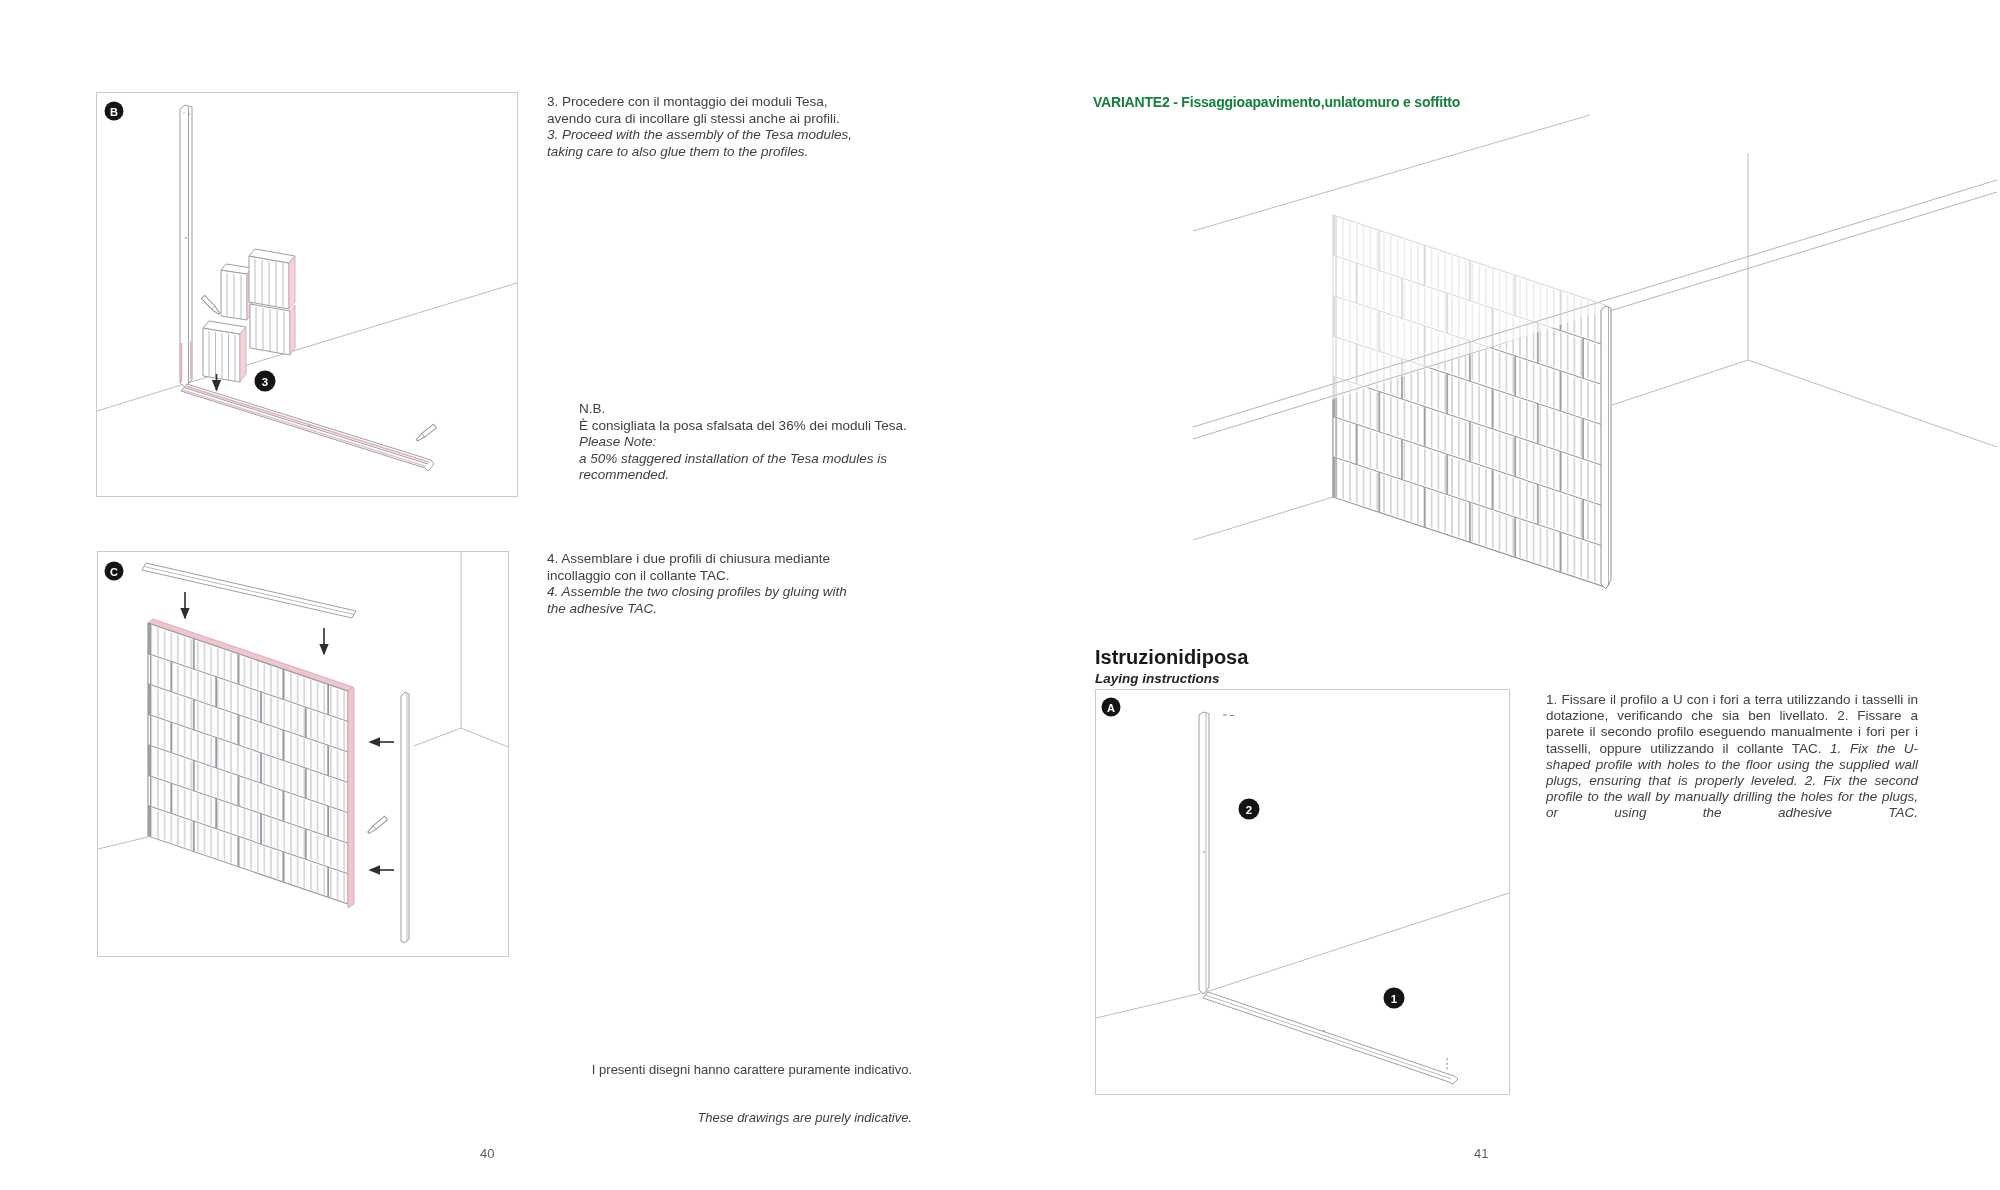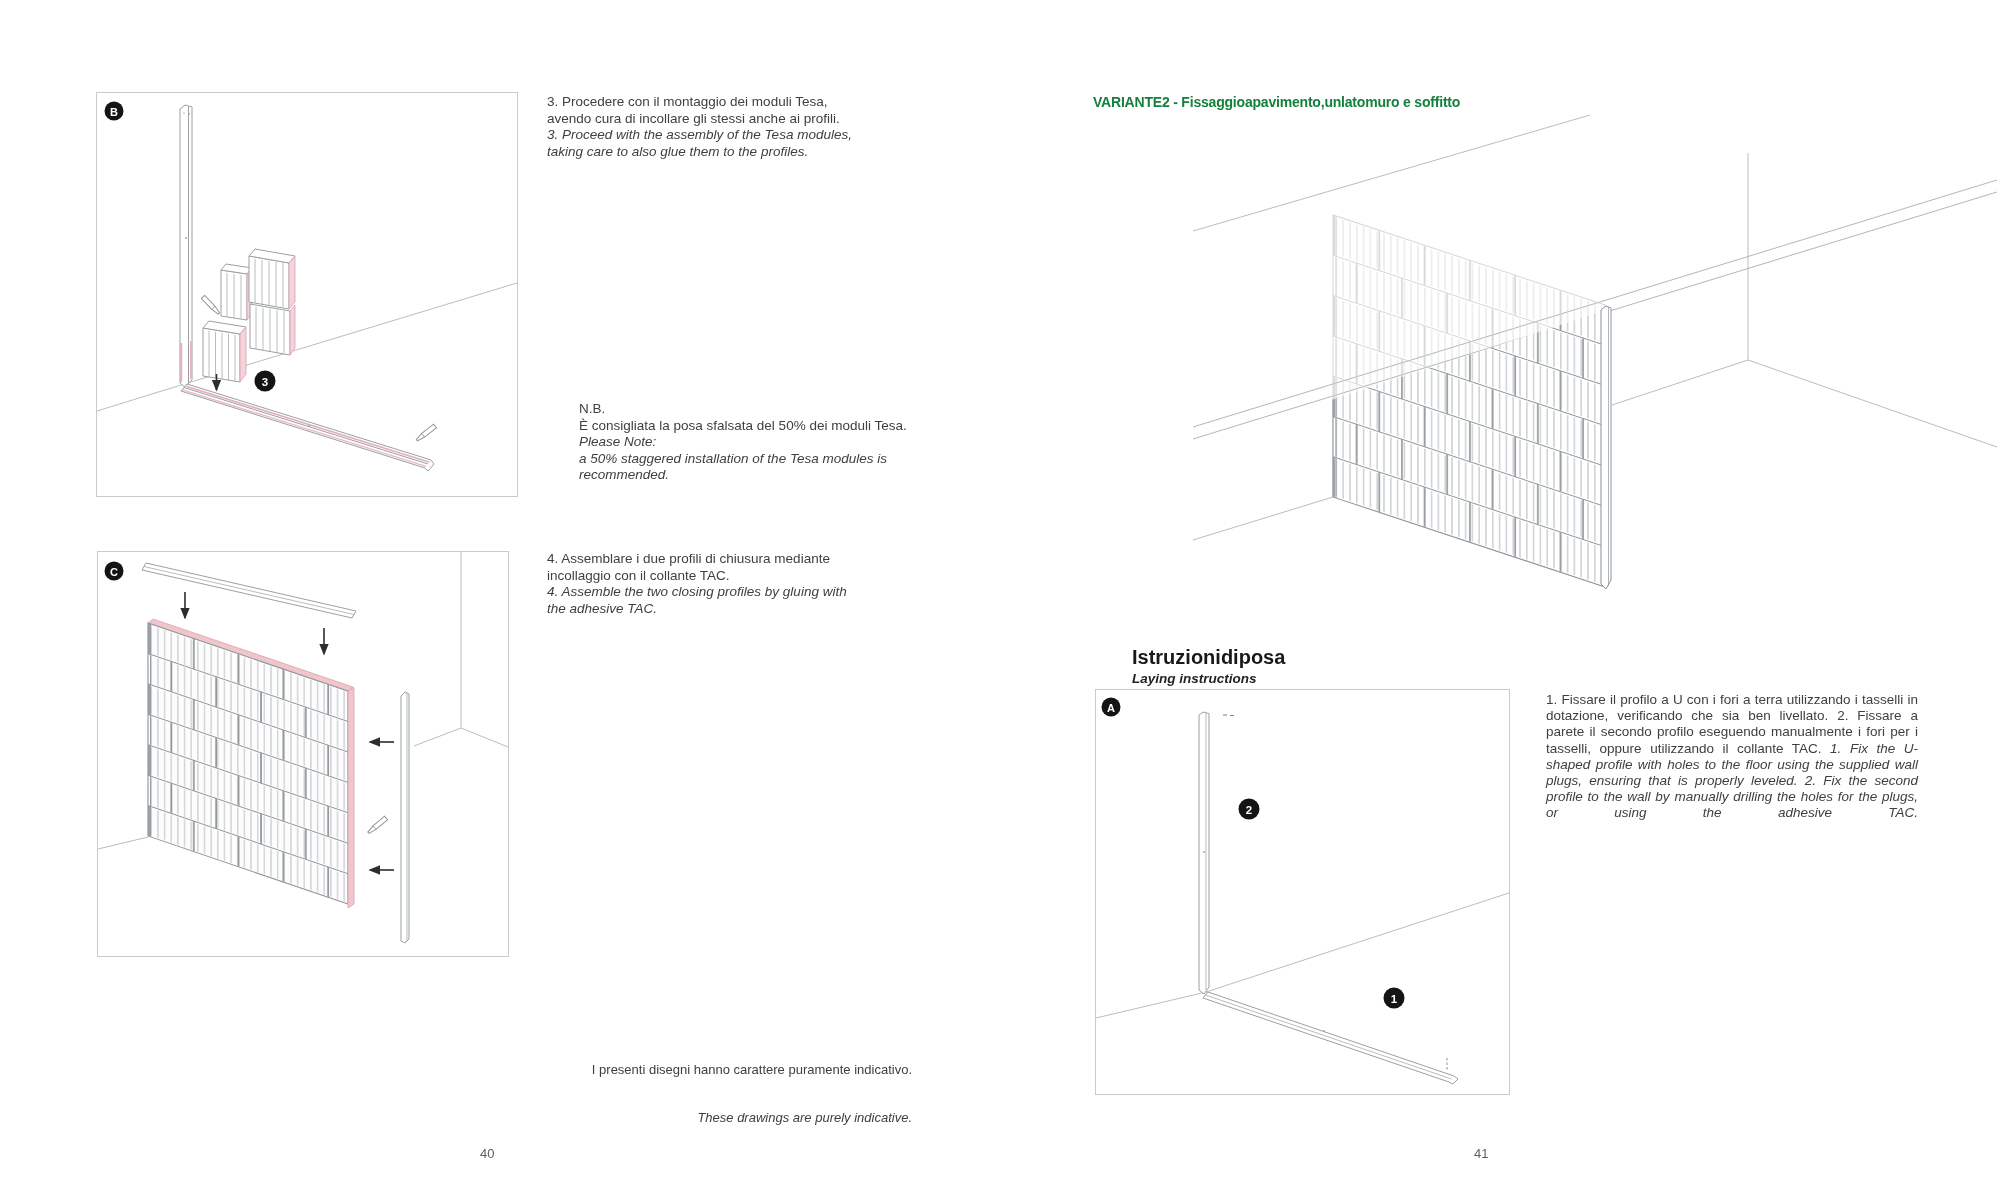--- a/index.html
+++ b/index.html
@@ -123,21 +123,21 @@
 
   <div class="abs body-text" style="left:547px;top:94px;width:360px;">
     <span class="ln">3. Procedere con il montaggio dei moduli Tesa,</span>
     <span class="ln">avendo cura di incollare gli stessi anche ai profili.</span>
     <span class="ln it">3. Proceed with the assembly of the Tesa modules,</span>
     <span class="ln it">taking care to also glue them to the profiles.</span>
   </div>
 
   <div class="abs body-text" style="left:547px;top:401px;width:380px;margin-left:32px;">
     <span class="ln">N.B.</span>
-    <span class="ln">È consigliata la posa sfalsata del 50% dei moduli Tesa.</span>
+    <span class="ln">È consigliata la posa sfalsata del 36% dei moduli Tesa.</span>
     <span class="ln it">Please Note:</span>
     <span class="ln it">a 50% staggered installation of the Tesa modules is</span>
     <span class="ln it">recommended.</span>
   </div>
 
   <div class="panel" style="left:97px;top:551px;width:410px;height:404px;">
     <svg width="410" height="404" viewBox="0 0 410 404">
       <defs>
         <marker id="ahC" markerWidth="9" markerHeight="8" refX="6.5" refY="3" orient="auto">
           <path d="M0,0 L7.5,3 L0,6 Z" fill="#2b2d2e"></path>
@@ -293,21 +293,21 @@
         <line x1="3" y1="0" x2="3" y2="282" stroke="#8f959a" stroke-width="1"></line>
       </g>
     </g>
 
     <g stroke="#8f959a" stroke-width="1" fill="none">
       <path d="M501,200 L506,196 L511,198 L511,470 L506,479 L501,474 Z" fill="#ffffff"></path>
       <line x1="508.5" y1="197" x2="508.5" y2="476" stroke-width="0.7"></line>
     </g>
   </svg>
 
-  <div class="abs" style="left:1095px;top:645px;width:400px;margin-left:37px;">
+  <div class="abs" style="left:1095px;top:645px;width:400px;">
     <div class="section-title">Istruzionidiposa</div>
     <div class="section-sub">Laying instructions</div>
   </div>
 
   <div class="panel" style="left:1095px;top:689px;width:413px;height:404px;">
     <svg width="413" height="404" viewBox="0 0 413 404">
 
       <g stroke="#b9bdc0" stroke-width="1" fill="none">
         <polyline points="0,328 110,302 413,203"></polyline>
       </g>

